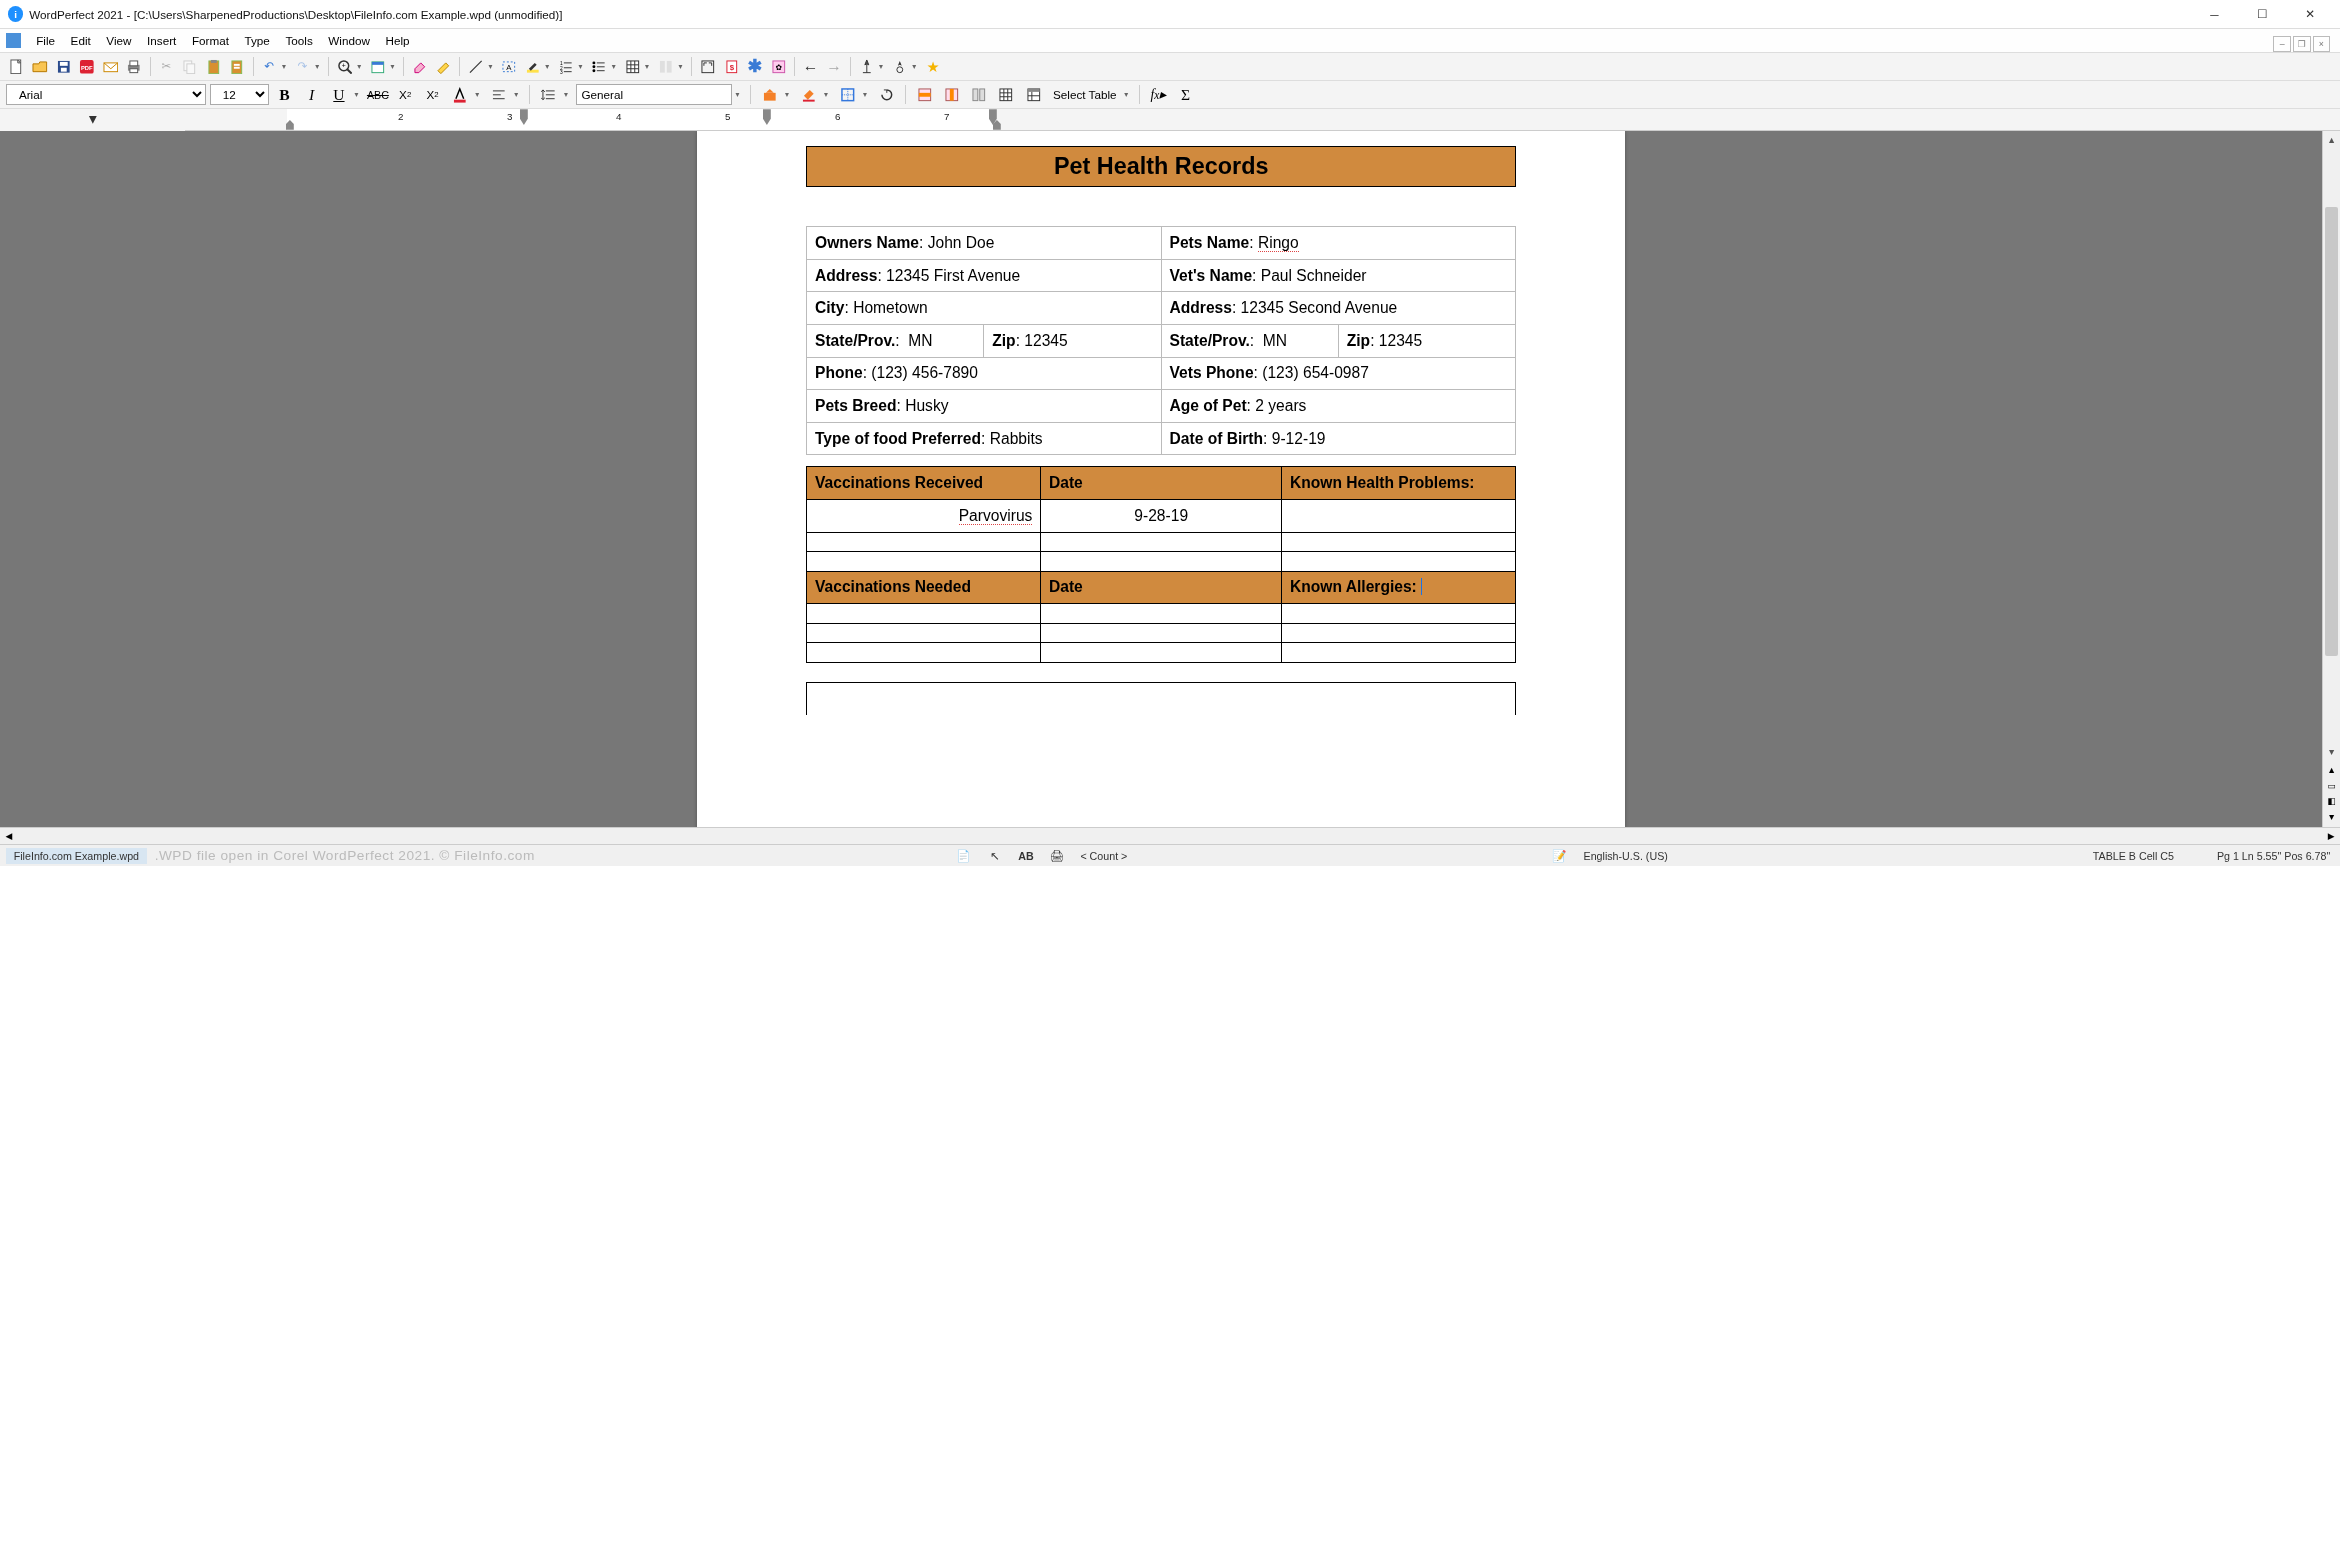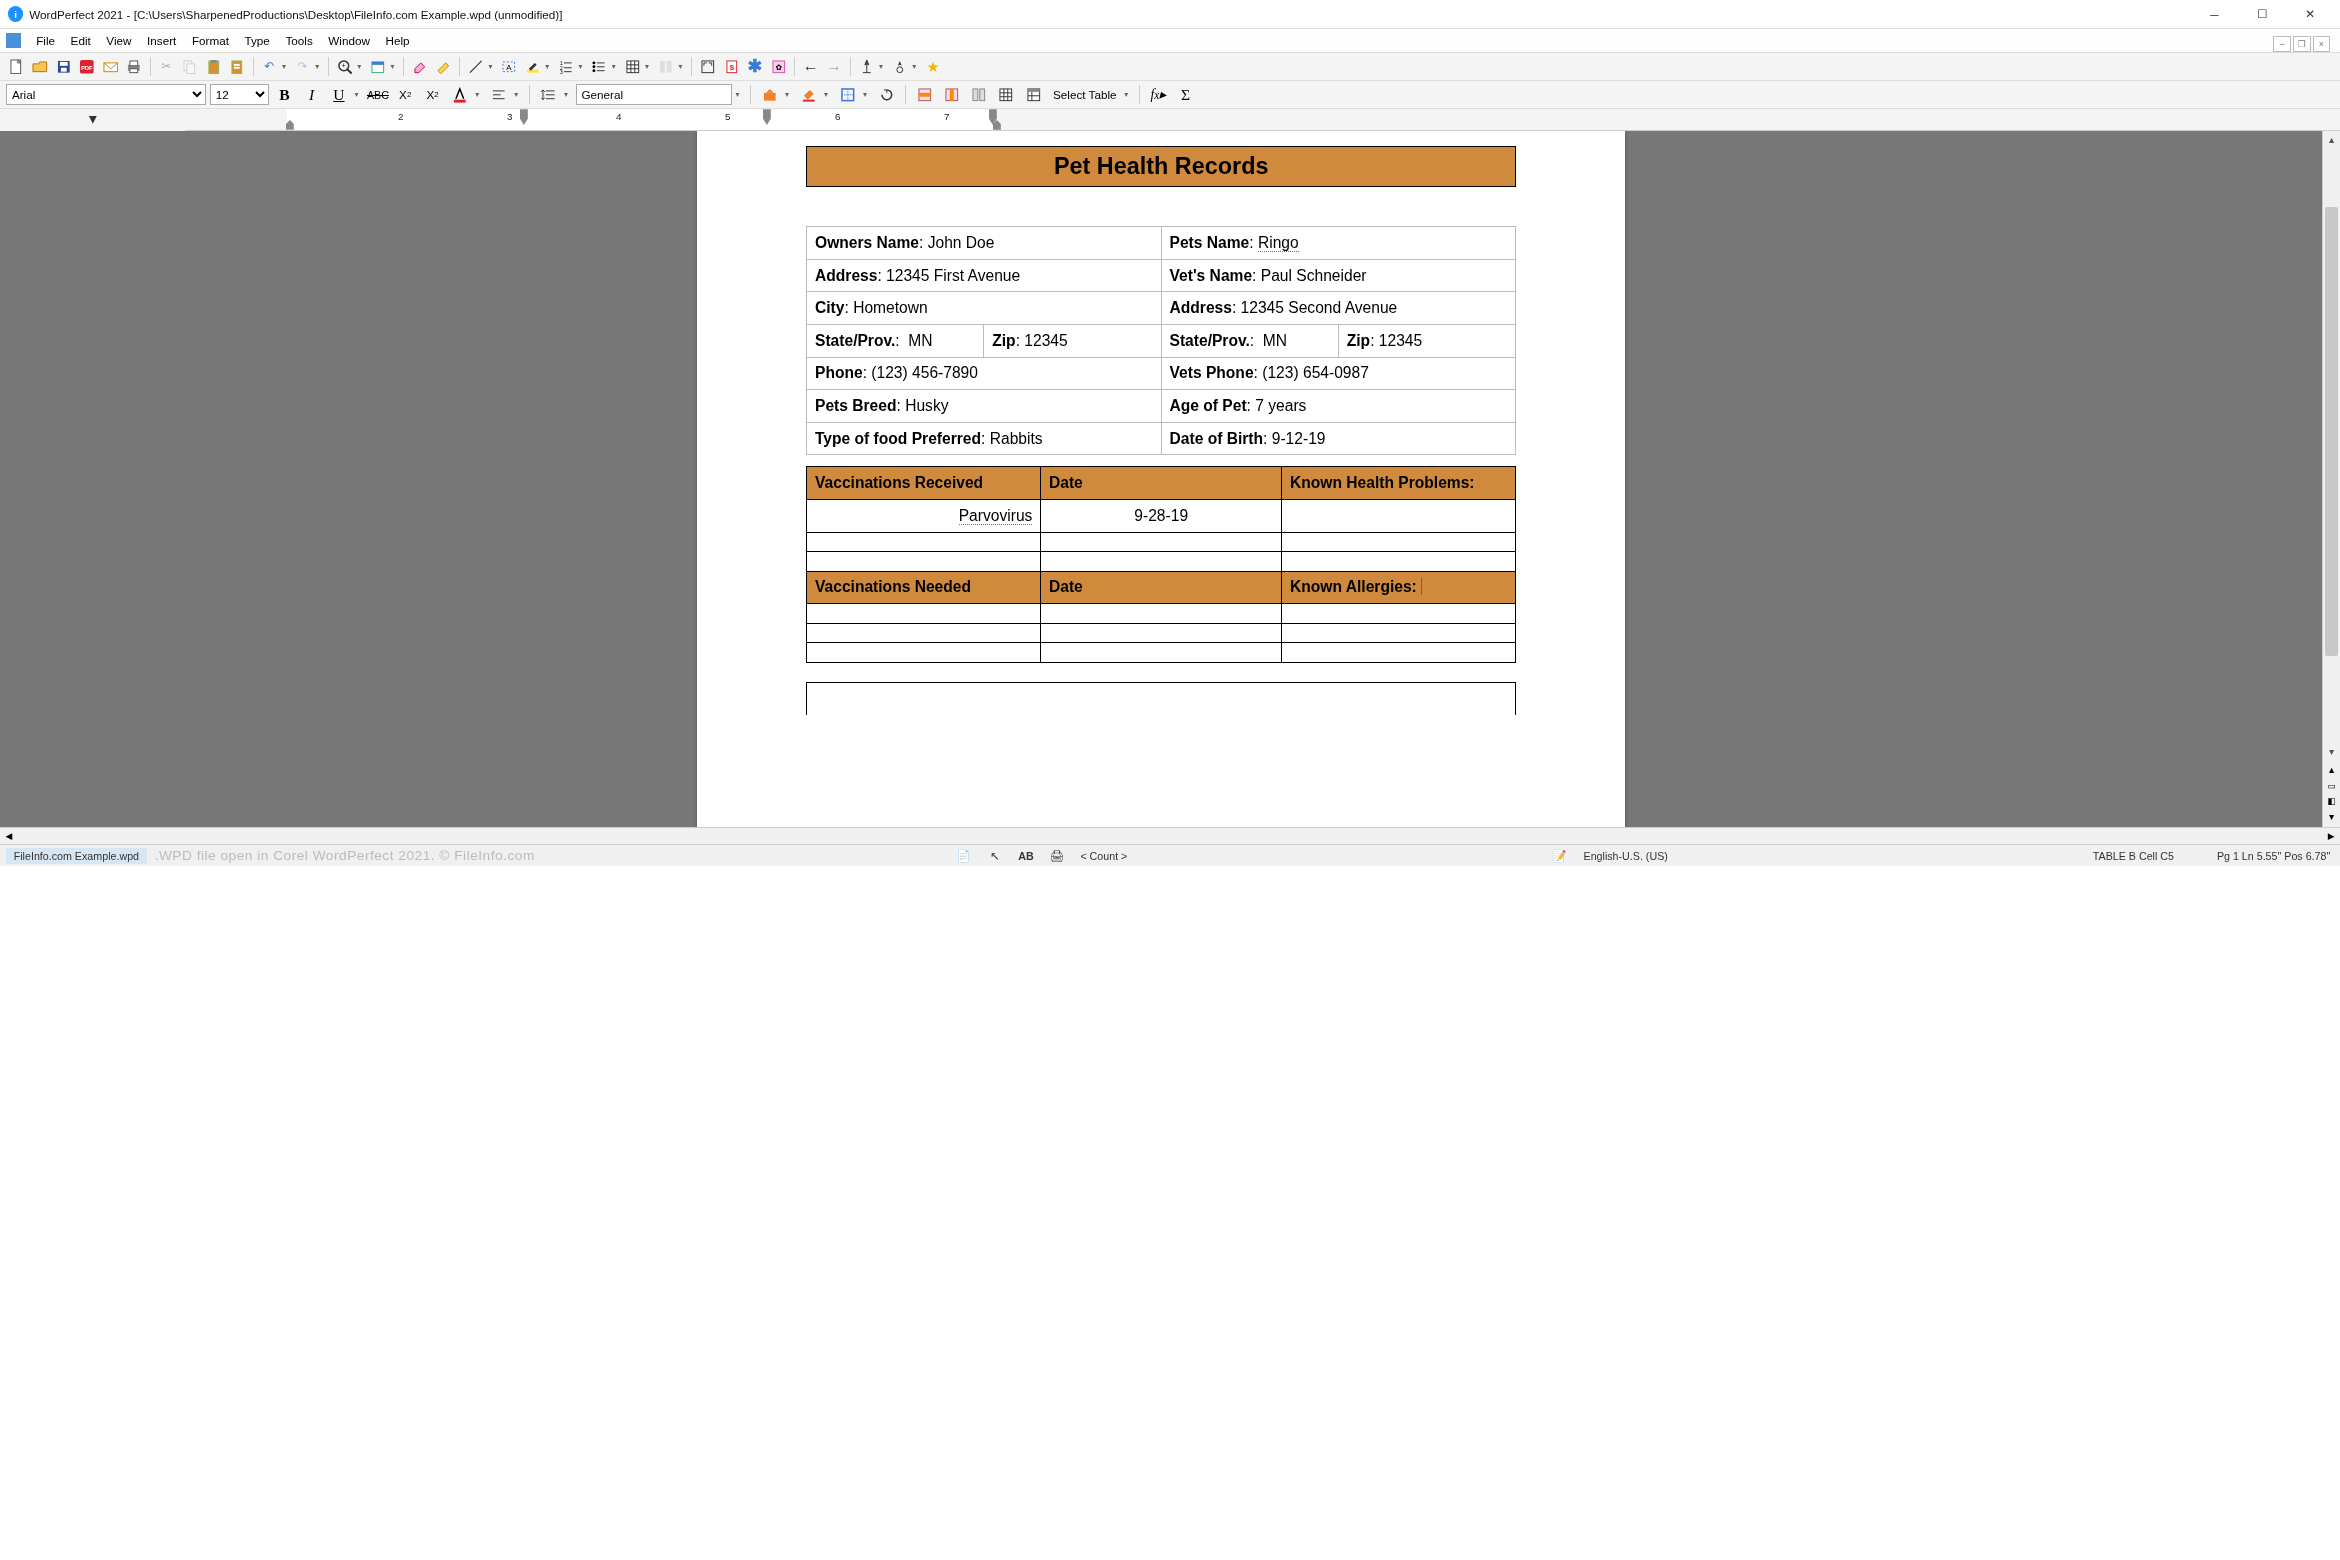--- a/index.html
+++ b/index.html
@@ -12,21 +12,21 @@
   .subcontrols { position: absolute; right: 9.8px; top: 36px; display: flex; gap: 2px; }
   .subcontrols .sb { width: 17.6px; height: 15.6px; border: 1px solid #bbb; font-size: 8.8px; display: flex; align-items: center; justify-content: center; color: #777; }
   .menubar { display: flex; align-items: center; gap: 2px; padding: 2.9px 5.9px; border-bottom: 1px solid #ddd; font-size: 11.7px; background: #fefefe; }
   .menubar .m { padding: 2px 6.8px; }
   .menubar .mini-icon { width: 15.6px; height: 15.6px; background: #4a90d9; margin-right: 5.9px; position: relative; }
   .toolbar { display: flex; align-items: center; gap: 2px; padding: 2.9px 5.9px; border-bottom: 1px solid #ddd; background: #f4f4f4; flex-wrap: nowrap; overflow: hidden; }
   .tb { width: 21.5px; height: 21.5px; display: flex; align-items: center; justify-content: center; color: #333; border-radius: 2px; background: transparent; }
   .sep { width: 1px; height: 19.5px; background: #ccc; margin: 0 2.9px; }
   .dd { width: 7.8px; height: 21.5px; display: flex; align-items: center; justify-content: center; color: #666; font-size: 7.8px; position: relative; left: -2px;}
   .fontrow { display: flex; align-items: center; gap: 3.9px; padding: 2.9px 5.9px; border-bottom: 1px solid #ddd; background: #f4f4f4; }
-  .fontrow select, .fontrow input { height: 21.5px; border: 1px solid #aaa; font-size: 11.7px; padding: 1px 1px; background: #fff; }
+  .fontrow select, .fontrow input { height: 21.5px; border: 1px solid #aaa; font-size: 11.7px; padding: 1px 8px; background: #fff; }
   .fontrow .fontname { width: 200px; }
   .fontrow .fontsize { width: 59px; }
   .fontrow .gen { width: 156px; padding-left: 4.9px;}
   .fontrow .lbtn { width: 23.4px; height: 21.5px; display: flex; align-items: center; justify-content: center; font-size: 13.7px; }
   .fontrow .seltable { font-size: 11.7px; padding: 0 3.9px;}
   .ruler-row { display:flex; }
   .ruler-left { width: 185px; height: 21.5px; background:#f4f4f4; display:flex; align-items:center; justify-content:center; color:#333; }
   .ruler { flex:1; height: 21.5px; background: #f4f4f4; position: relative; border-bottom: 1px solid #ccc; overflow:hidden;}
   .ruler .num { position:absolute; top:2px; font-size:9.8px; color:#222; }
   .ruler .mgn { position:absolute; top:0; width:7.8px; height:15.6px; background: #888; clip-path: polygon(0 0,100% 0,100% 60%,50% 100%,0 60%); }
@@ -451,21 +451,21 @@
                     <div class="half" style="padding:6.8px 7.8px"><span class="lbl">Zip</span>: <span>12345</span></div>
                   </div>
                 </td>
          </tr>
          <tr>
            <td><span class="lbl">Phone</span>: <span>(123) 456-7890</span></td>
            <td><span class="lbl">Vets Phone</span>: <span>(123) 654-0987</span></td>
          </tr>
          <tr>
            <td><span class="lbl">Pets Breed</span>: <span>Husky</span></td>
-           <td><span class="lbl">Age of Pet</span>: <span>7 years</span></td>
+           <td><span class="lbl">Age of Pet</span>: <span>2 years</span></td>
          </tr>
          <tr>
            <td><span class="lbl">Type of food Preferred</span>: <span>Rabbits</span></td>
            <td><span class="lbl">Date of Birth</span>: <span>9-12-19</span></td>
          </tr>
        </tbody>
           </table>
 
        <table class="vac-table">
          <tbody>

